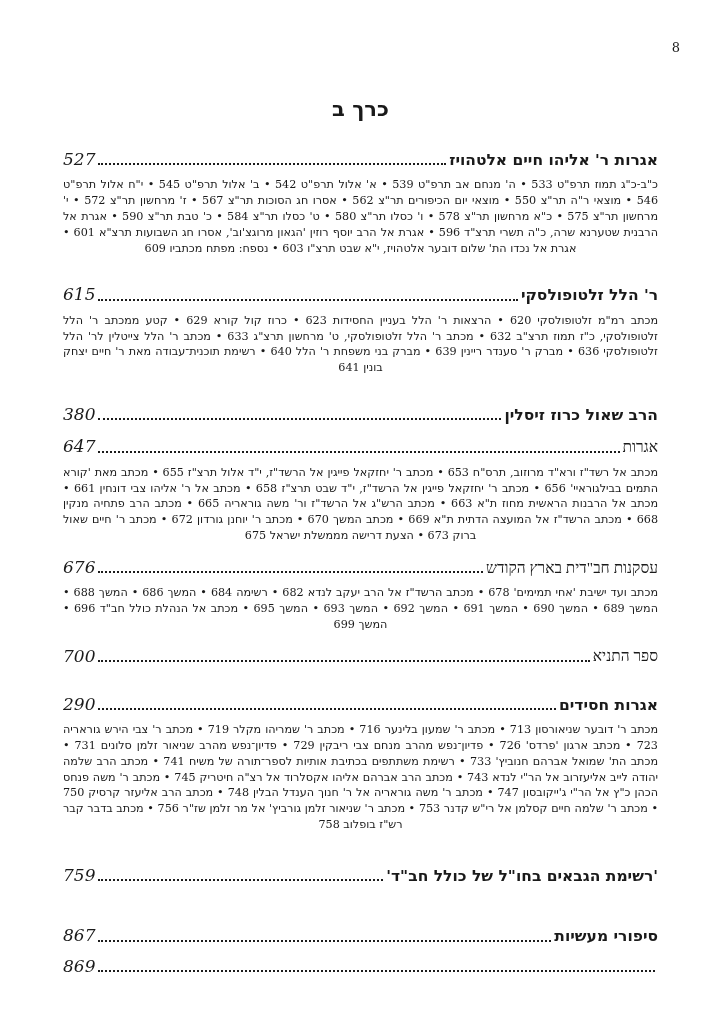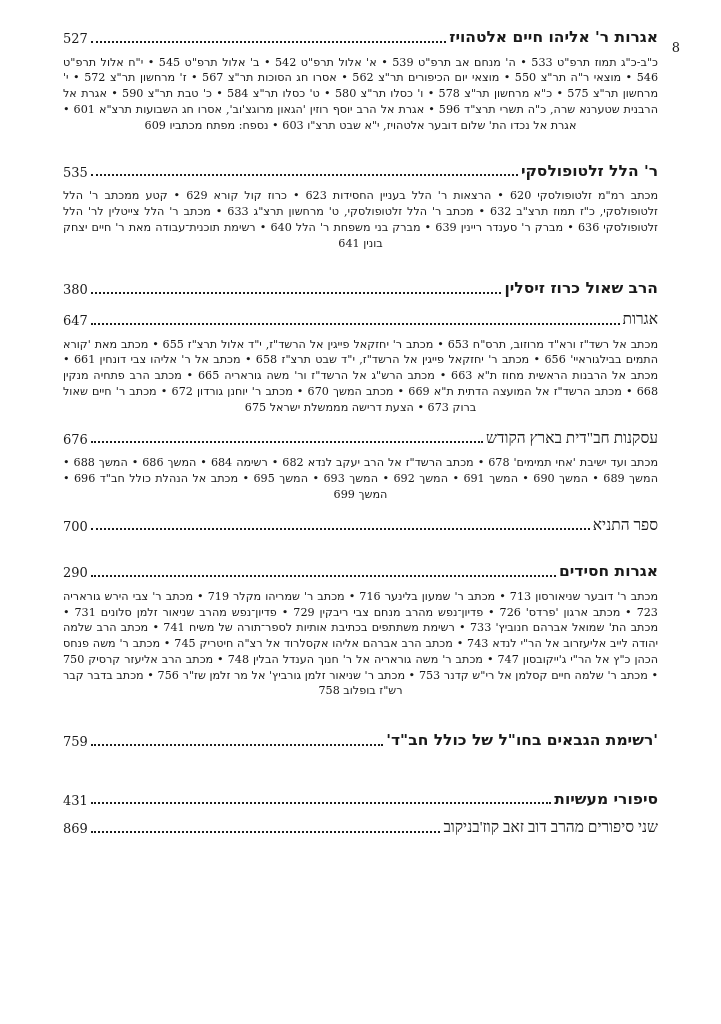--- a/index.html
+++ b/index.html
@@ -51,21 +51,22 @@
   }
   .leader {
     flex: 1 1 auto;
     min-width: 12px;
     border-bottom: 2px dotted #1b1b1b;
     margin: 0 3px 4px 3px;
   }
   .toc-page {
     white-space: nowrap;
     font-weight: normal;
-    font-size: 13px;
+    font-size: 17px;
+    font-style: italic;
   }
   .toc-summary {
     margin: 8px 0 0 0;
     font-size: 11.2px;
     line-height: 15.8px;
     text-align: justify;
     text-align-last: center;
     -moz-text-align-last: center;
   }
   
@@ -77,34 +78,35 @@
   .mt32 { margin-top: 32px; }
   .mt40 { margin-top: 40px; }
 </style>
 </head>
 <body>
 
 <div class="page">
 
   <div class="page-number">8</div>
 
+  <h1 class="volume-title">כרך ב</h1>
 
   <div class="toc">
 
     <div class="toc-row main mt0">
       <span class="toc-title">אגרות ר' אליהו חיים אלטהויז</span>
       <span class="leader"></span>
       <span class="toc-page">527</span>
     </div>
     <p class="toc-summary">כ"ב-כ"ג תמוז תרפ"ט 533 • ה' מנחם אב תרפ"ט 539 • א' אלול תרפ"ט 542 • ב' אלול תרפ"ט 545 • י"ח אלול תרפ"ט 546 • מוצאי ר"ה תר"צ 550 • מוצאי יום הכיפורים תר"צ 562 • אסרו חג הסוכות תר"צ 567 • ז' מרחשון תר"צ 572 • י' מרחשון תר"צ 575 • כ"א מרחשון תר"צ 578 • ו' כסלו תר"צ 580 • ט' כסלו תר"צ 584 • כ' טבת תר"צ 590 • אגרת אל הרבנית שטערנא שרה, כ"ה תשרי תרצ"ד 596 • אגרת אל הרב יוסף רוזין 'הגאון מרוגצ'וב', אסרו חג השבועות תרצ"א 601 • אגרת אל נכדו הת' שלום דובער אלטהויז, י"א שבט תרצ"ו 603 • נספח: מפתח מכתביו 609</p>
 
     <div class="toc-row main mt28">
       <span class="toc-title">ר' הלל זלטופולסקי</span>
       <span class="leader"></span>
-      <span class="toc-page">535</span>
+      <span class="toc-page">615</span>
     </div>
     <p class="toc-summary">מכתב רמ"מ זלטופולסקי 620 • הרצאות ר' הלל בעניין החסידות 623 • כרוז קול קורא 629 • קטע ממכתב ר' הלל זלטופולסקי, כ"ז תמוז תרצ"ב 632 • מכתב ר' הלל זלטופולסקי, ט' מרחשון תרצ"ג 633 • מכתב ר' הלל צייטלין לר' הלל זלטופולסקי 636 • מברק ר' סענדר ריינין 639 • מברק בני משפחת ר' הלל 640 • רשימת תוכנית־עבודה מאת ר' חיים יצחק בונין 641</p>
 
     <div class="toc-row main mt28">
       <span class="toc-title">הרב שאול כרוז זיסלין</span>
       <span class="leader"></span>
       <span class="toc-page">380</span>
     </div>
 
     <div class="toc-row sub mt12">
@@ -136,23 +138,22 @@
 
     <div class="toc-row main mt32">
       <span class="toc-title">'רשימת הגבאים בחו"ל של כולל חב"ד'</span>
       <span class="leader"></span>
       <span class="toc-page">759</span>
     </div>
 
     <div class="toc-row main mt40">
       <span class="toc-title">סיפורי מעשיות</span>
       <span class="leader"></span>
-      <span class="toc-page">431</span>
+      <span class="toc-page">867</span>
     </div>
 
     <div class="toc-row sub mt10">
-      <span class="toc-title">שני סיפורים מהרב דוב זאב קוז'בניקוב</span>
       <span class="leader"></span>
       <span class="toc-page">869</span>
     </div>
 
   </div>
 </div>
 
 </body></html>

